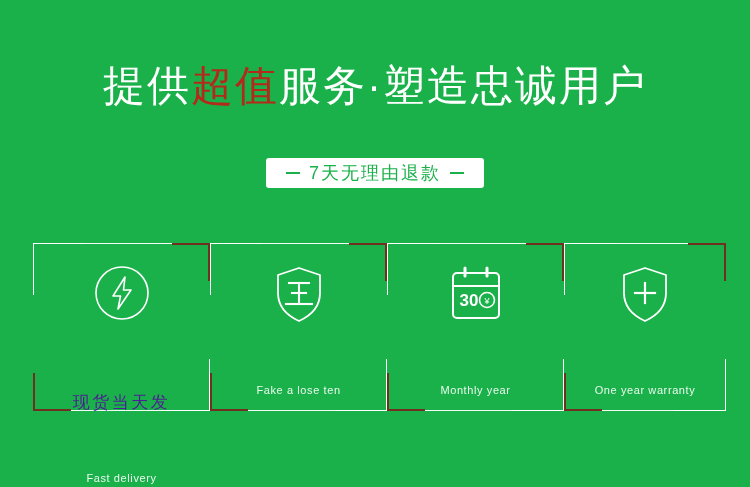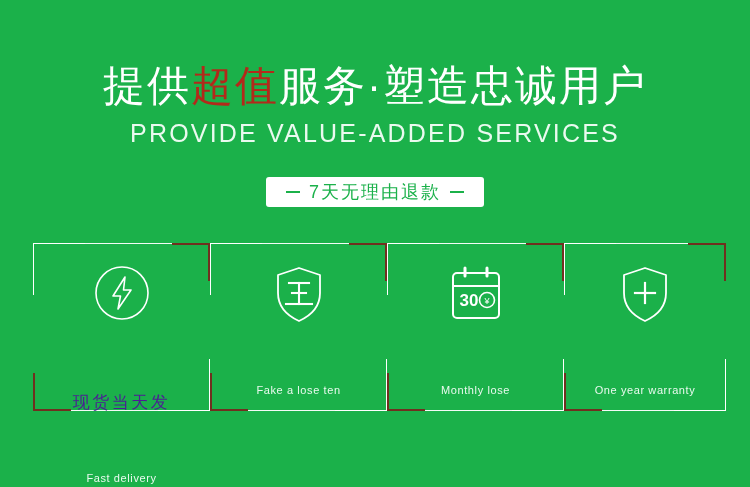--- a/index.html
+++ b/index.html
@@ -39,21 +39,21 @@
     line-height:30px;
     letter-spacing:2.2px;
     color:#eafaef;
     white-space:nowrap;
     font-weight:300;
   }
 
   
   .badge-wrap {
     position:absolute;
-    top:177px; left:0; width:750px;
+    top:158px; left:0; width:750px;
     display:flex; justify-content:center;
   }
   .badge {
     background:#ffffff;
     color:#1bb14a;
     font-size:18px;
     line-height:30px;
     height:30px;
     padding:0 20px;
     border-radius:3px;
@@ -138,21 +138,20 @@
 </style>
 </head>
 <body>
 
 <div class="banner">
 
   <div class="headline">
     <span>提供</span><span class="hl">超值</span><span>服务·塑造忠诚用户</span>
   </div>
 
-  <div class="subtitle">PROVIDE VALUE-ADDED SERVICES</div>
 
   <div class="badge-wrap">
     <div class="badge">
       <span class="dash"></span>
       <span>7天无理由退款</span>
       <span class="dash"></span>
     </div>
   </div>
 
   <div class="cards">
@@ -247,21 +246,21 @@
           <svg width="62" height="58" viewBox="0 0 62 58" fill="none">
             <line x1="20" y1="3" x2="20" y2="11" stroke="#ffffff" stroke-width="3" stroke-linecap="round"></line>
             <line x1="42" y1="3" x2="42" y2="11" stroke="#ffffff" stroke-width="3" stroke-linecap="round"></line>
             <rect x="8" y="8" width="46" height="45" rx="4" stroke="#ffffff" stroke-width="2" fill="none"></rect>
             <line x1="8" y1="21" x2="54" y2="21" stroke="#ffffff" stroke-width="2"></line>
             <text x="24" y="41" font-family="Liberation Sans, sans-serif" font-size="17" font-weight="bold" fill="#ffffff" text-anchor="middle">30</text>
             <circle cx="42" cy="35" r="7.5" stroke="#ffffff" stroke-width="1.6" fill="none"></circle>
             <text x="42" y="39" font-family="Liberation Sans, sans-serif" font-size="9" fill="#ffffff" text-anchor="middle">¥</text>
           </svg>
         </div>
-        <div class="en">Monthly lose</div>
+        <div class="en">Monthly year</div>
       </div>
     </div>
 
     <div class="card">
       <span class="edge-top"></span>
       <span class="edge-bottom"></span>
       <span class="br br-tl">
           <i class="h"></i>
           <i class="v"></i>
         </span>

